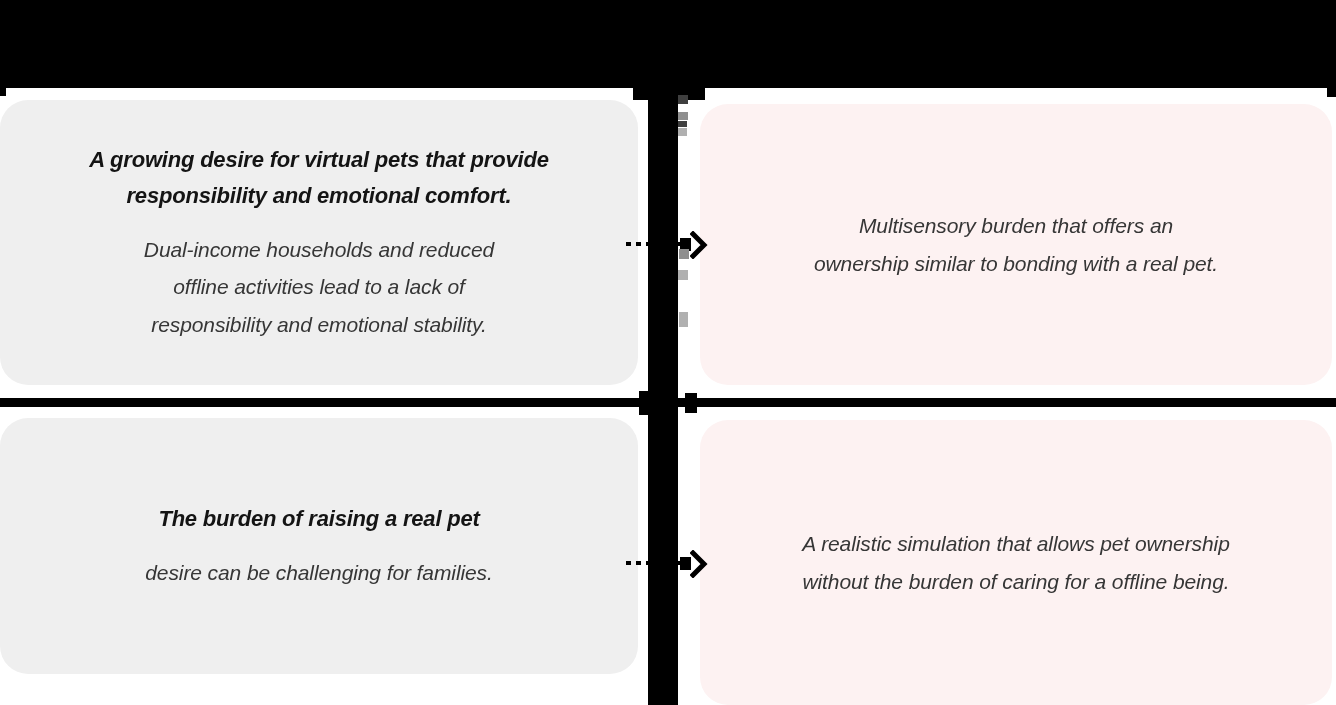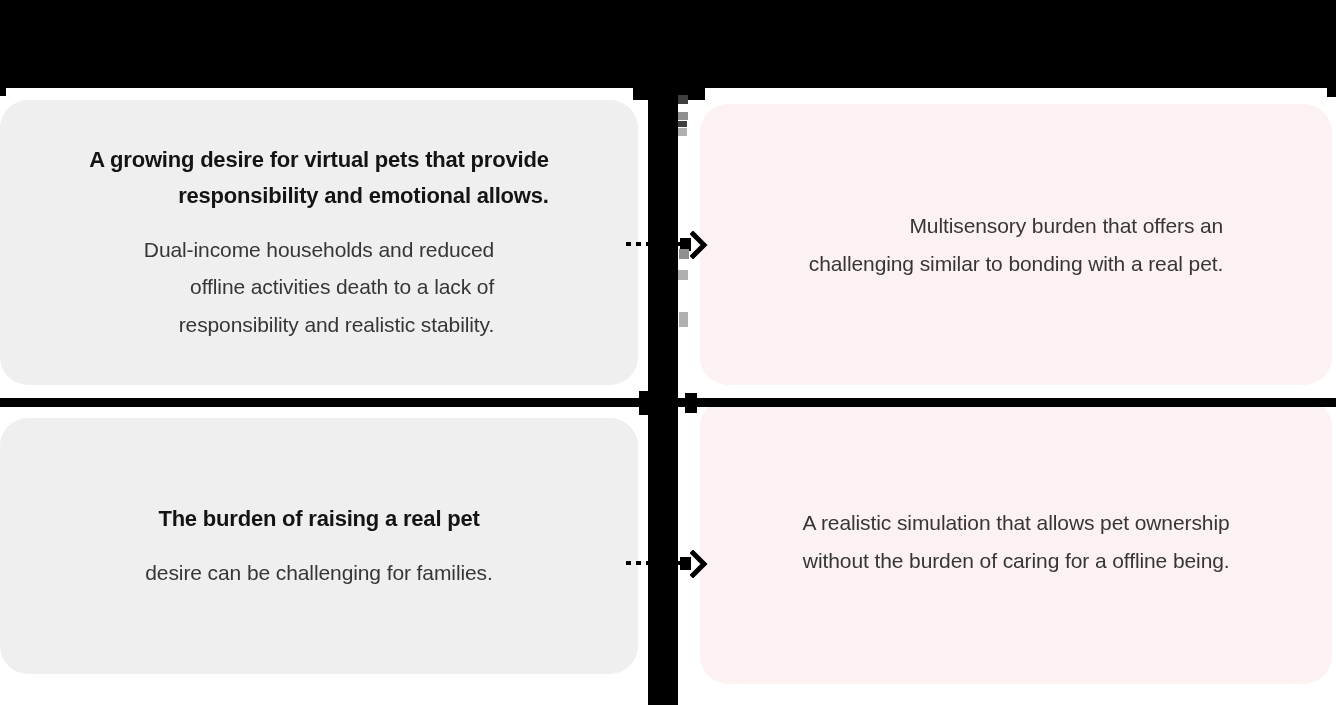--- a/index.html
+++ b/index.html
@@ -7,21 +7,22 @@
     position:relative;width:1336px;height:705px;overflow:hidden;
     background:var(--canvas_bg,#fff);
     font-family:"Liberation Sans","DejaVu Sans",sans-serif;
   }
   .abs{position:absolute;}
   .black{background:var(--bar_black,#000);}
   
   .card{
     position:absolute;border-radius:28px;
     display:flex;flex-direction:column;justify-content:center;align-items:center;
-    text-align:right;
+    text-align:center;
+    font-style:italic;
   }
   .card.gray{background:var(--card_gray,#efefef);}
   .card.pink{background:var(--card_pink,#fdf2f2);}
   .card-title{
     font-weight:700;font-size:22px;line-height:36px;
     color:var(--title_text,#141414);letter-spacing:-0.2px;margin-bottom:17px;
   }
   .card-body{
     font-weight:400;font-size:21px;line-height:37.5px;
     color:var(--body_text,#363636);letter-spacing:-0.1px;
@@ -39,46 +40,46 @@
   svg.chev{position:absolute;z-index:3;}
 </style>
 </head>
 <body>
 
 <div class="stage">
 
   <div class="card gray" style="left:0;top:100px;width:638px;height:285px;">
     <div class="card-title">
       <div>A growing desire for virtual pets that provide</div>
-      <div>responsibility and emotional allows.</div>
+      <div>responsibility and emotional comfort.</div>
     </div>
     <div class="card-body">
       <div>Dual-income households and reduced</div>
-      <div>offline activities death to a lack of</div>
-      <div>responsibility and realistic stability.</div>
+      <div>offline activities lead to a lack of</div>
+      <div>responsibility and emotional stability.</div>
     </div>
   </div>
 
   <div class="card pink" style="left:700px;top:104px;width:632px;height:281px;">
     <div class="card-body">
       <div>Multisensory burden that offers an</div>
-      <div>challenging similar to bonding with a real pet.</div>
+      <div>ownership similar to bonding with a real pet.</div>
     </div>
   </div>
 
   <div class="card gray" style="left:0;top:418px;width:638px;height:256px;">
     <div class="card-title">
       <div>The burden of raising a real pet</div>
     </div>
     <div class="card-body">
       <div>desire can be challenging for families.</div>
     </div>
   </div>
 
-  <div class="card pink" style="left:700px;top:399px;width:632px;height:285px;">
+  <div class="card pink" style="left:700px;top:420px;width:632px;height:285px;">
     <div class="card-body">
       <div>A realistic simulation that allows pet ownership</div>
       <div>without the burden of caring for a offline being.</div>
     </div>
   </div>
 
   <div class="abs dash-line" style="left:626px;top:242px;width:54px;"></div>
   <div class="abs dash-line" style="left:626px;top:561px;width:54px;"></div>
 
   <div class="abs black v-strip" style="left:648px;top:88px;width:30px;height:617px;"></div>

